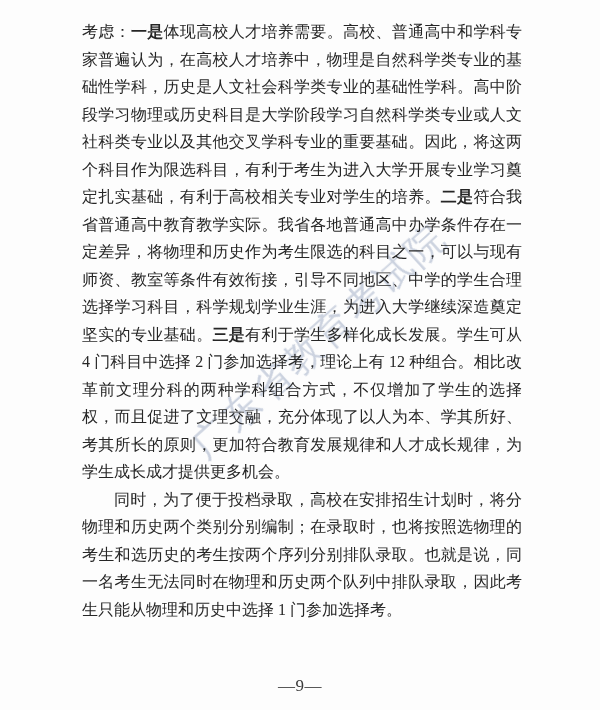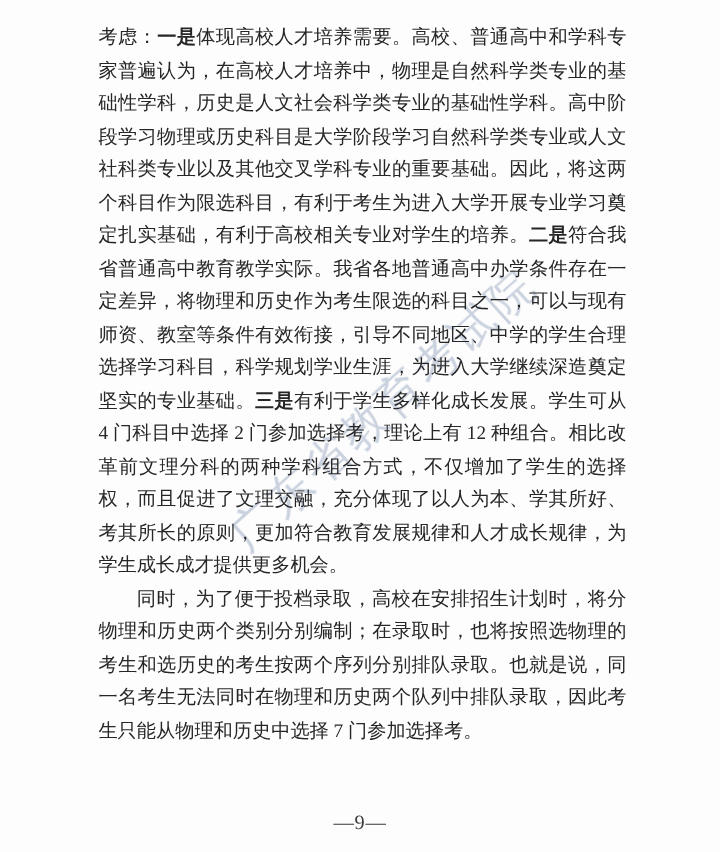--- a/index.html
+++ b/index.html
@@ -65,17 +65,17 @@
   }
 </style>
 </head>
 <body>
 
 <div class="page">
   <div class="watermark" style="color: rgb(136, 152, 182);">广东省教育考试院</div>
 
   <div class="content" id="content">
       <p class="para"><span class="seg">考虑：</span><span class="seg-bold">一是</span><span class="seg">体现高校人才培养需要。高校、普通高中和学科专家普遍认为，在高校人才培养中，物理是自然科学类专业的基础性学科，历史是人文社会科学类专业的基础性学科。高中阶段学习物理或历史科目是大学阶段学习自然科学类专业或人文社科类专业以及其他交叉学科专业的重要基础。因此，将这两个科目作为限选科目，有利于考生为进入大学开展专业学习奠定扎实基础，有利于高校相关专业对学生的培养。</span><span class="seg-bold">二是</span><span class="seg">符合我省普通高中教育教学实际。我省各地普通高中办学条件存在一定差异，将物理和历史作为考生限选的科目之一，可以与现有师资、教室等条件有效衔接，引导不同地区、中学的学生合理选择学习科目，科学规划学业生涯，为进入大学继续深造奠定坚实的专业基础。</span><span class="seg-bold">三是</span><span class="seg">有利于学生多样化成长发展。学生可从 4 门科目中选择 2 门参加选择考，理论上有 12 种组合。相比改革前文理分科的两种学科组合方式，不仅增加了学生的选择权，而且促进了文理交融，充分体现了以人为本、学其所好、考其所长的原则，更加符合教育发展规律和人才成长规律，为学生成长成才提供更多机会。</span></p>
-      <p class="para indent"><span class="seg">同时，为了便于投档录取，高校在安排招生计划时，将分物理和历史两个类别分别编制；在录取时，也将按照选物理的考生和选历史的考生按两个序列分别排队录取。也就是说，同一名考生无法同时在物理和历史两个队列中排队录取，因此考生只能从物理和历史中选择 7 门参加选择考。</span></p>
+      <p class="para indent"><span class="seg">同时，为了便于投档录取，高校在安排招生计划时，将分物理和历史两个类别分别编制；在录取时，也将按照选物理的考生和选历史的考生按两个序列分别排队录取。也就是说，同一名考生无法同时在物理和历史两个队列中排队录取，因此考生只能从物理和历史中选择 1 门参加选择考。</span></p>
     </div>
 
   <div class="footer">—9—</div>
 </div>
 
 </body></html>

